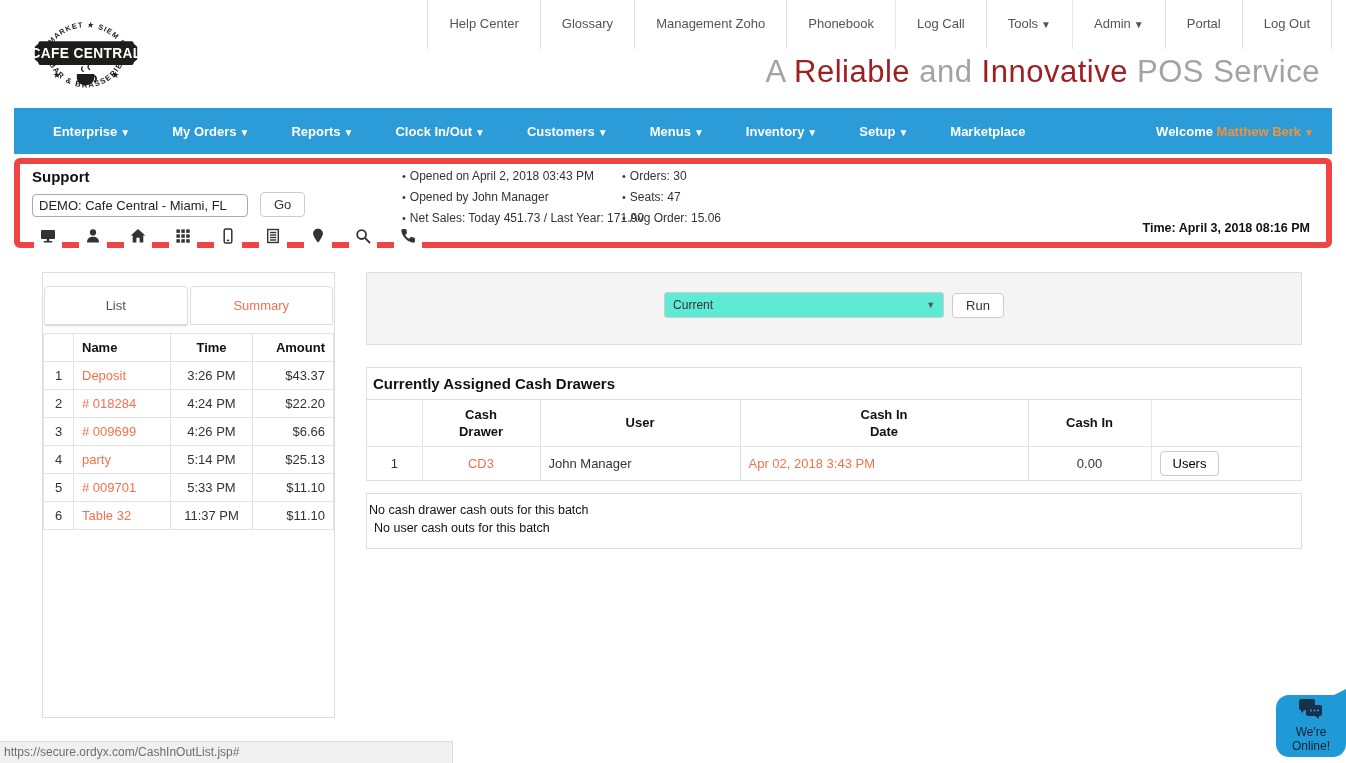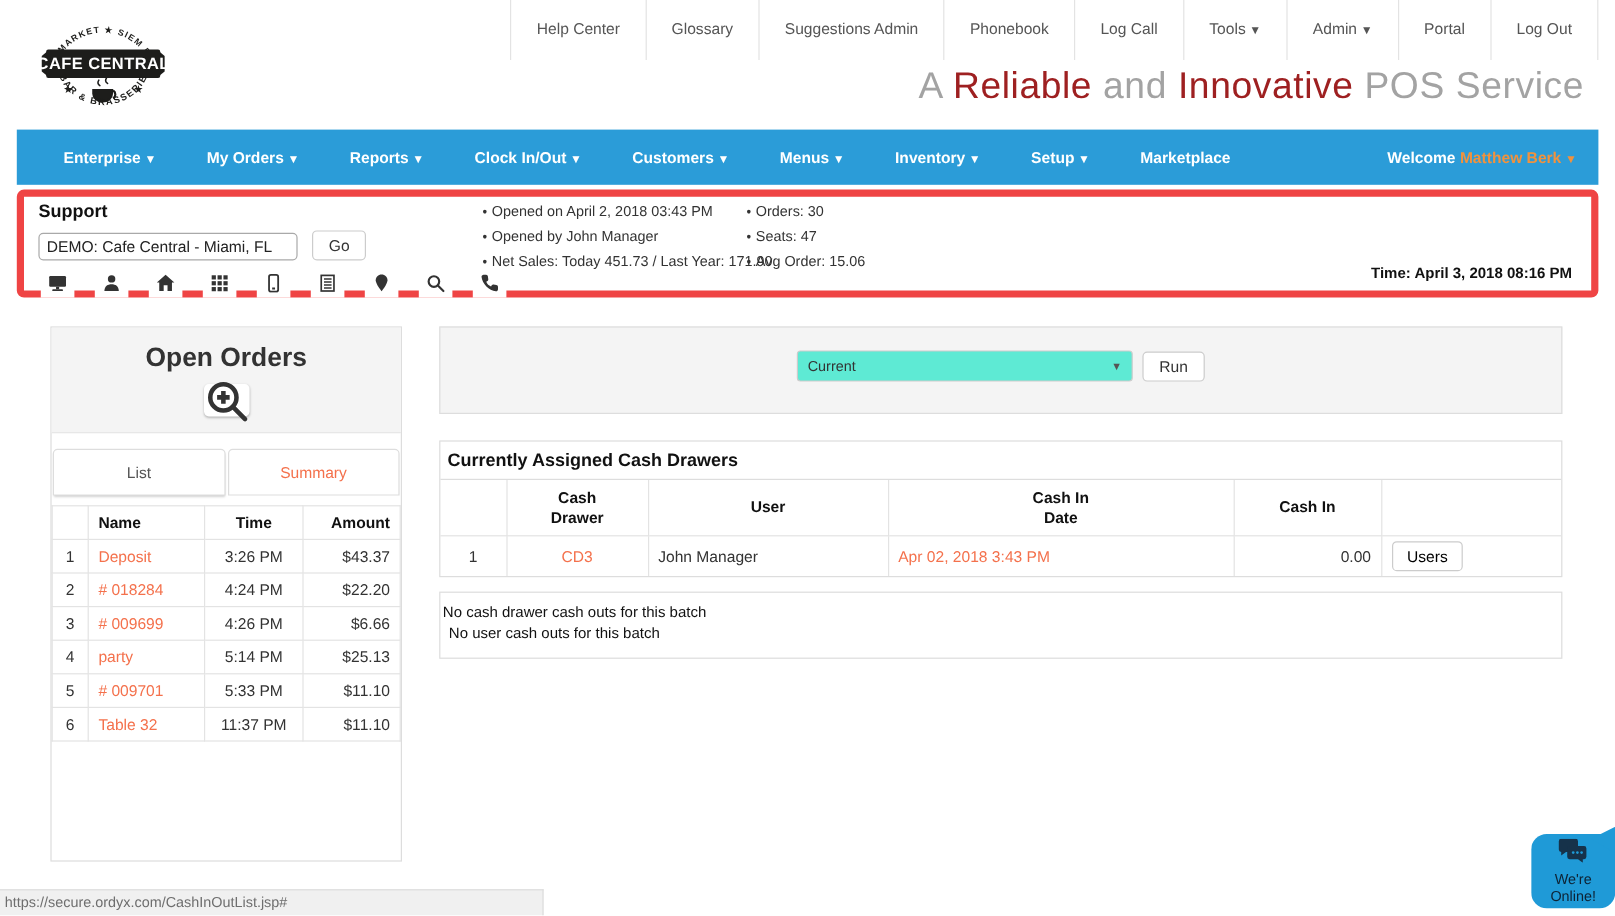--- a/index.html
+++ b/index.html
@@ -90,21 +90,21 @@
   .drawers-table th { font-weight:bold; color:#111; text-align:center; vertical-align:middle;
     border:1px solid #e3e3e3; border-top:none; height:46px; padding:4px 8px; }
   .drawers-table td { border:1px solid #e3e3e3; height:34px; padding:4px 8px; vertical-align:middle; }
   .drawers-table th:first-child, .drawers-table td:first-child { border-left:none; }
   .drawers-table th:last-child, .drawers-table td:last-child { border-right:none; }
   .drawers-table td { border-bottom:none; }
   .dt-num { width:55px; text-align:center; }
   .dt-drawer { width:118px; text-align:center; }
   .dt-user { width:200px; text-align:left; }
   .dt-date { width:288px; text-align:left; }
-  .dt-cashin { width:123px; text-align:right; }
+  .dt-cashin { width:123px; text-align:center; }
   .dt-action { text-align:left; padding-left:14px; }
   .hdr-wrap { display:inline-block; max-width:70px; line-height:17px; }
   .hdr-wrap2 { display:inline-block; max-width:62px; line-height:17px; }
   .users-btn { padding:4px 12px; font-size:13px; color:#000000; background:#fff;
     border:1px solid #ccc; border-radius:4px; cursor:pointer; }
   .messages-box { margin-top:12px; border:1px solid #ddd; background:#fff;
     padding:9px 4px 13px 2px; font-size:12.5px; color:#111; }
   .messages-box .m2 { margin-top:4px; padding-left:5px; }
 
   
@@ -142,21 +142,21 @@
     <path d="M79 71.5 a4 4 0 0 1 0 7" stroke="#1d1d1b" stroke-width="2" fill="none"></path>
   </g>
   <text font-size="8.5" font-weight="bold" fill="#1d1d1b" letter-spacing="1.5">
     <textPath href="#arcBot" startOffset="50%" text-anchor="middle">BAR &amp; BRASSERIE</textPath>
   </text>
 </svg>
 
 <nav class="top-nav">
   <div class="top-nav-item"><span>Help Center</span></div>
   <div class="top-nav-item"><span>Glossary</span></div>
-  <div class="top-nav-item"><span>Suggestions Admin</span></div>
+  <div class="top-nav-item"><span>Management Zoho</span></div>
   <div class="top-nav-item"><span>Phonebook</span></div>
   <div class="top-nav-item"><span>Log Call</span></div>
   <div class="top-nav-item"><span>Tools</span><span class="caret">▼</span></div>
   <div class="top-nav-item"><span>Admin</span><span class="caret">▼</span></div>
   <div class="top-nav-item"><span>Portal</span></div>
   <div class="top-nav-item"><span>Log Out</span></div>
 </nav>
 
 <div class="tagline">
   <span>A</span>
@@ -262,31 +262,20 @@
   <div class="info-col c2">
     <div class="info-line"><span class="bullet">•</span><span>Orders: 30</span></div>
     <div class="info-line"><span class="bullet">•</span><span>Seats: 47</span></div>
     <div class="info-line"><span class="bullet">•</span><span>Avg Order: 15.06</span></div>
   </div>
 
   <div class="panel-time">Time: April 3, 2018 08:16 PM</div>
 </section>
 
 <section class="orders-panel">
-  <div class="orders-head">
-    <div class="orders-title">Open Orders</div>
-    <button class="zoom-btn">
-      <svg viewBox="0 0 16 16" fill="none" stroke="#333" stroke-width="1.6">
-        <circle cx="6.8" cy="6.8" r="4.6"></circle>
-        <line x1="4.6" y1="6.8" x2="9" y2="6.8"></line>
-          <line x1="6.8" y1="4.6" x2="6.8" y2="9"></line>
-        <line x1="10.4" y1="10.4" x2="14.4" y2="14.4" stroke-linecap="round"></line>
-      </svg>
-    </button>
-  </div>
   <div class="tabs">
     <div class="tab active">List</div>
     <div class="tab inactive">Summary</div>
   </div>
   <table class="orders-table">
     <thead>
       <tr>
         <th class="col-num"></th>
         <th class="col-name">Name</th>
         <th class="col-time">Time</th>

